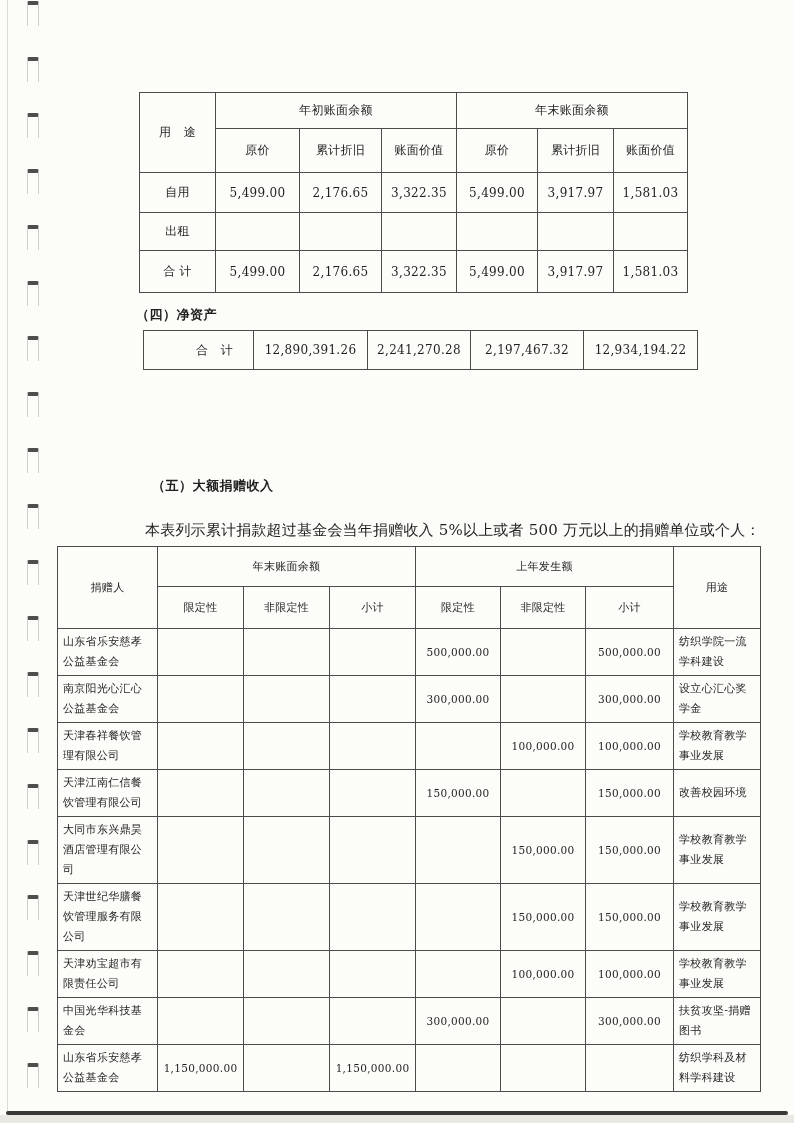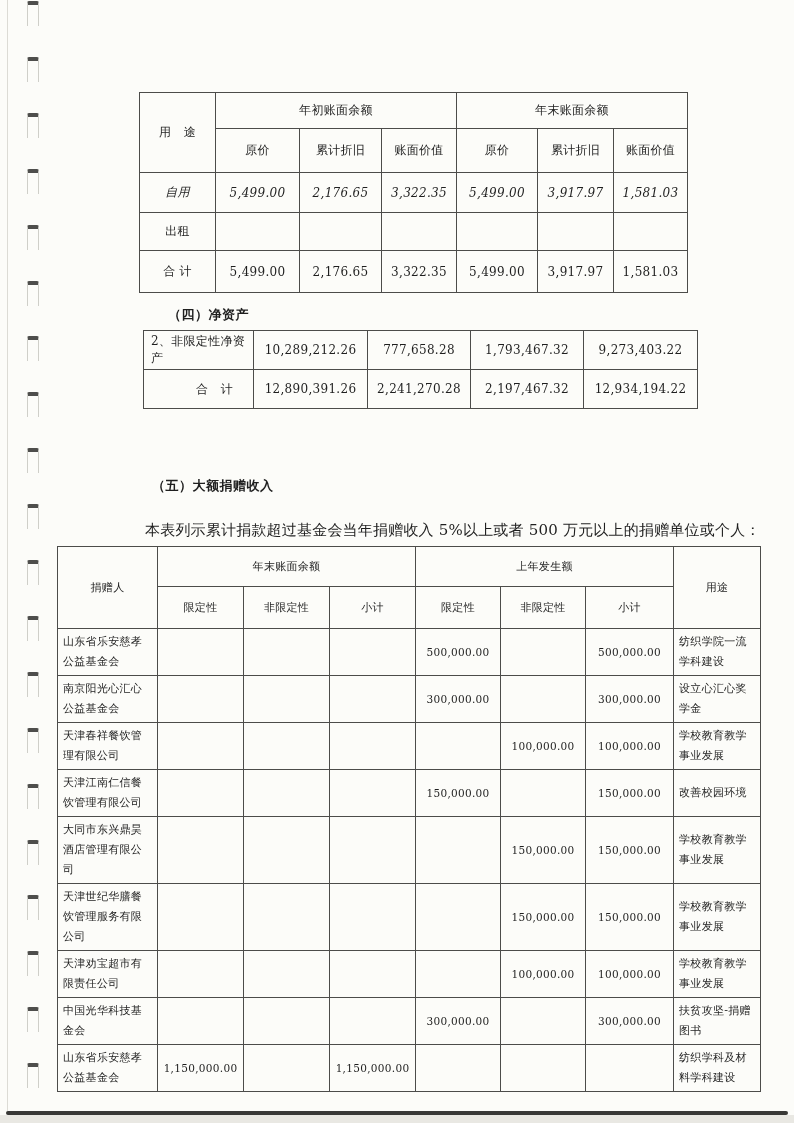--- a/index.html
+++ b/index.html
@@ -21,30 +21,30 @@
   
   table.doc-table { position:absolute; border-collapse:collapse; table-layout:fixed; }
   .doc-table td {
     border:1px solid #4c4c4a; text-align:center; vertical-align:middle;
     padding:0 3px; overflow:hidden; letter-spacing:0.3px;
   }
   .t1 { left:139px; top:92px;  width:548px; font-size:12px; }
   .t2 { left:143px; top:330px; width:554px; font-size:12px; }
   .t3 { left:57px;  top:546px; width:703px; font-size:11px; }
   .t1 tr.h1 { height:36px; } .t1 tr.h2 { height:44px;margin-top:48px; }
-  .t1 tr.d1 { height:40px;font-style:italic; } .t1 tr.d2 { height:38px; } .t1 tr.d3 { height:42px; }
+  .t1 tr.d1 { height:40px; } .t1 tr.d2 { height:38px; } .t1 tr.d3 { height:42px; }
   .t2 tr.h  { height:38px; } .t2 tr.d  { height:39px; }
   .t3 tr.h1 { height:40px; } .t3 tr.h2 { height:42px; } .t3 tr.d { height:43px; }
   .t2 td.lbl { text-align:left; padding-left:7px; }
   .t2 td.lbl-r { text-align:right; padding-right:20px; }
   .t3 td.donor, .t3 td.purpose { text-align:left; padding:3px 5px; line-height:20px;margin-left:20px; }
   .t3 td.num { font-size:10.5px; }
   
   .sec-title { position:absolute; font-size:13px; font-weight:bold; white-space:nowrap; letter-spacing:0.5px; }
-  .sec4 { left:168px; top:306px;text-align:center; }
+  .sec4 { left:136px; top:306px;text-align:center; }
   .sec5 { left:152px; top:477px; }
   .intro { position:absolute; left:145px; top:521px; font-size:15px; white-space:nowrap; letter-spacing:0.2px; }
 </style>
 </head>
 <body>
 
 <div class="page">
 
   <div id="binding-marks">
       <div class="bmark" style="top: 1px;"></div>
@@ -131,27 +131,20 @@
   <table class="doc-table t2">
     <colgroup>
         <col style="width:110px">
         <col style="width:114px">
         <col style="width:103px">
         <col style="width:113px">
         <col style="width:114px">
       </colgroup>
     <tbody>
       <tr class="d">
-        <td class="lbl">2、非限定性净资产</td>
-        <td>10,289,212.26</td>
-        <td>777,658.28</td>
-        <td>1,793,467.32</td>
-        <td>9,273,403.22</td>
-      </tr>
-      <tr class="d">
         <td class="lbl-r">合　计</td>
         <td>12,890,391.26</td>
         <td>2,241,270.28</td>
         <td>2,197,467.32</td>
         <td>12,934,194.22</td>
       </tr>
     </tbody>
   </table>
 
   <div class="sec-title sec5">（五）大额捐赠收入</div>

